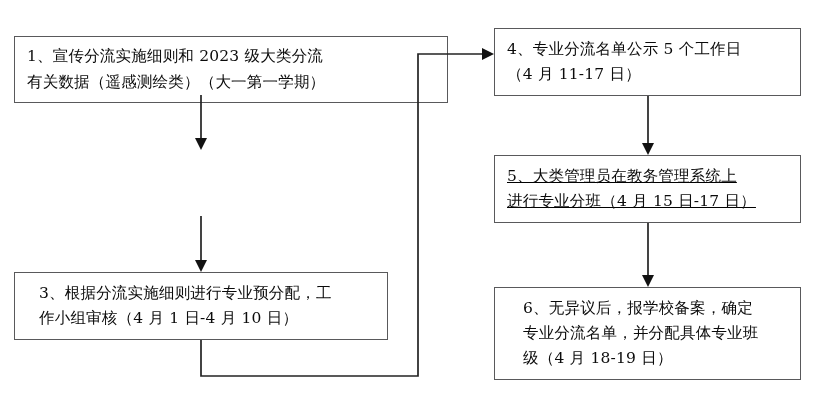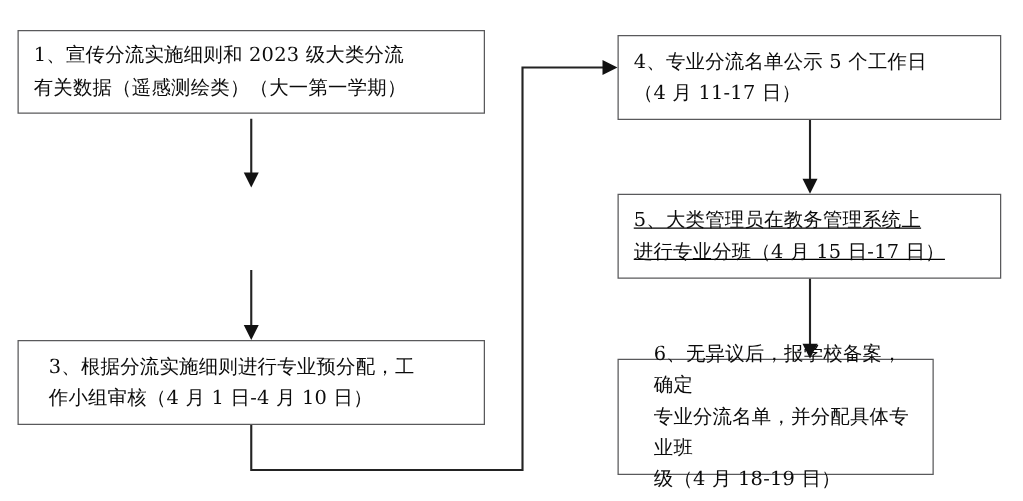--- a/index.html
+++ b/index.html
@@ -29,26 +29,26 @@
     font-size: 15.5px;
     line-height: 1.62;
     color: #0b0b0b;
     letter-spacing: 0.2px;
     text-align: left;
     width: 100%;
     white-space: pre-line;
     font-family: "DejaVu Serif", "Liberation Serif", serif;
   }
   
-  #node-1 { left: 14px;  top: 24px;  width: 374px; height: 67px; }
+  #node-1 { left: 14px;  top: 36px;  width: 434px; height: 67px; }
   #node-2 { left: 14px;  top: 150px; width: 374px; height: 66px; }
   #node-3 { left: 14px;  top: 272px; width: 374px; height: 68px; padding-left: 24px; }
   #node-4 { left: 494px; top: 28px;  width: 307px; height: 68px; }
   #node-5 { left: 494px; top: 155px; width: 307px; height: 68px; text-decoration: underline; }
-  #node-6 { left: 494px; top: 287px; width: 253px; height: 93px; padding-left: 28px; }
+  #node-6 { left: 494px; top: 287px; width: 307px; height: 93px; padding-left: 28px; }
 
   
   .conn-svg {
     position: absolute;
     left: 0;
     top: 0;
     width: 818px;
     height: 401px;
     pointer-events: none;
   }

